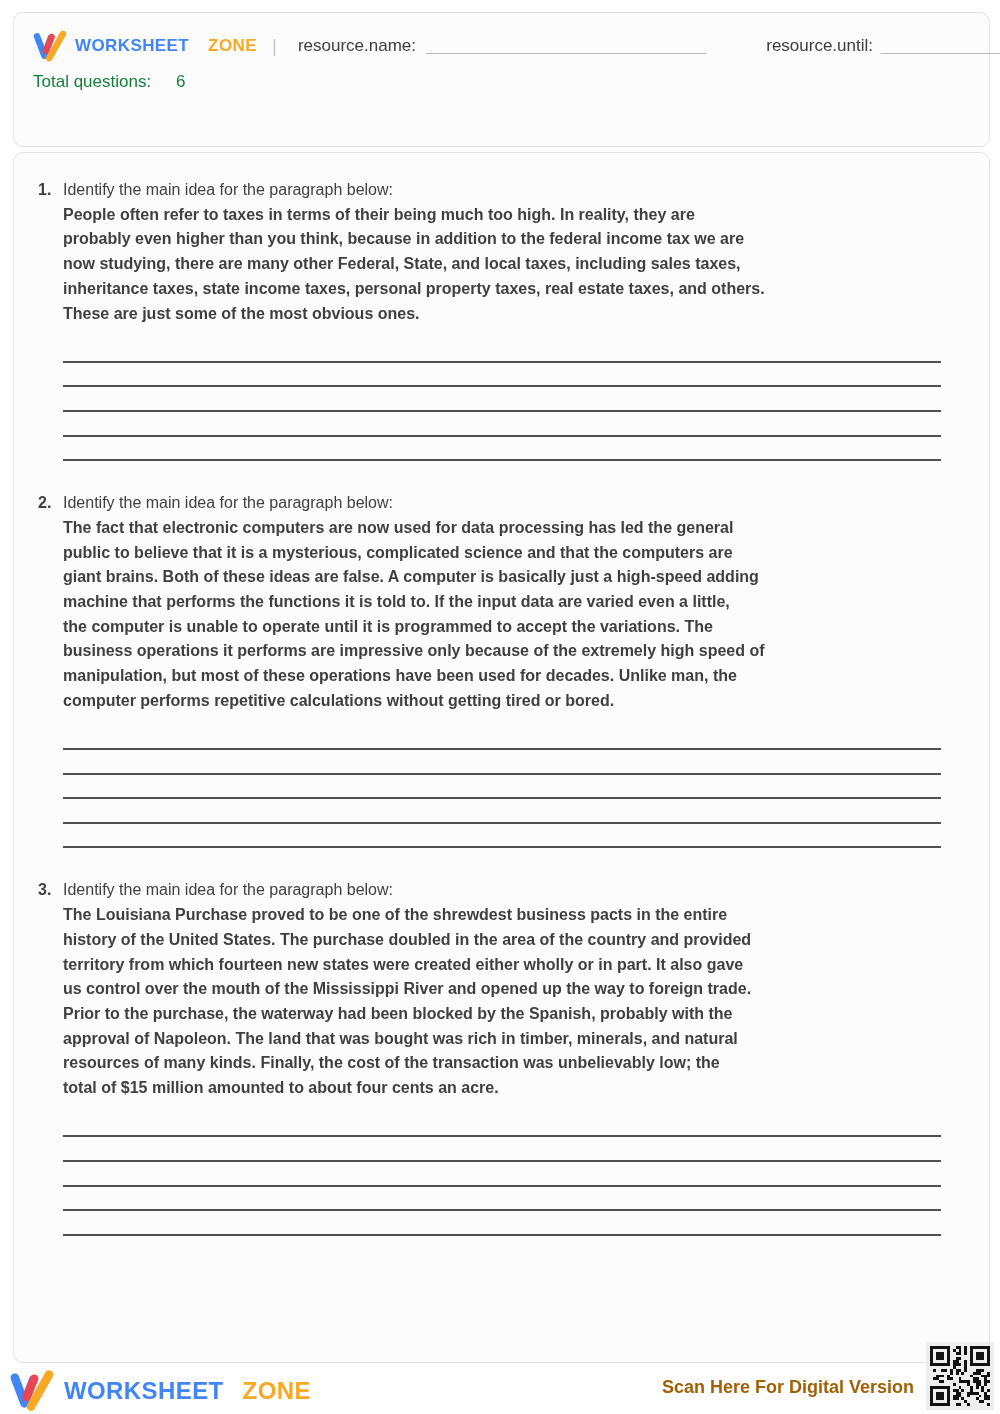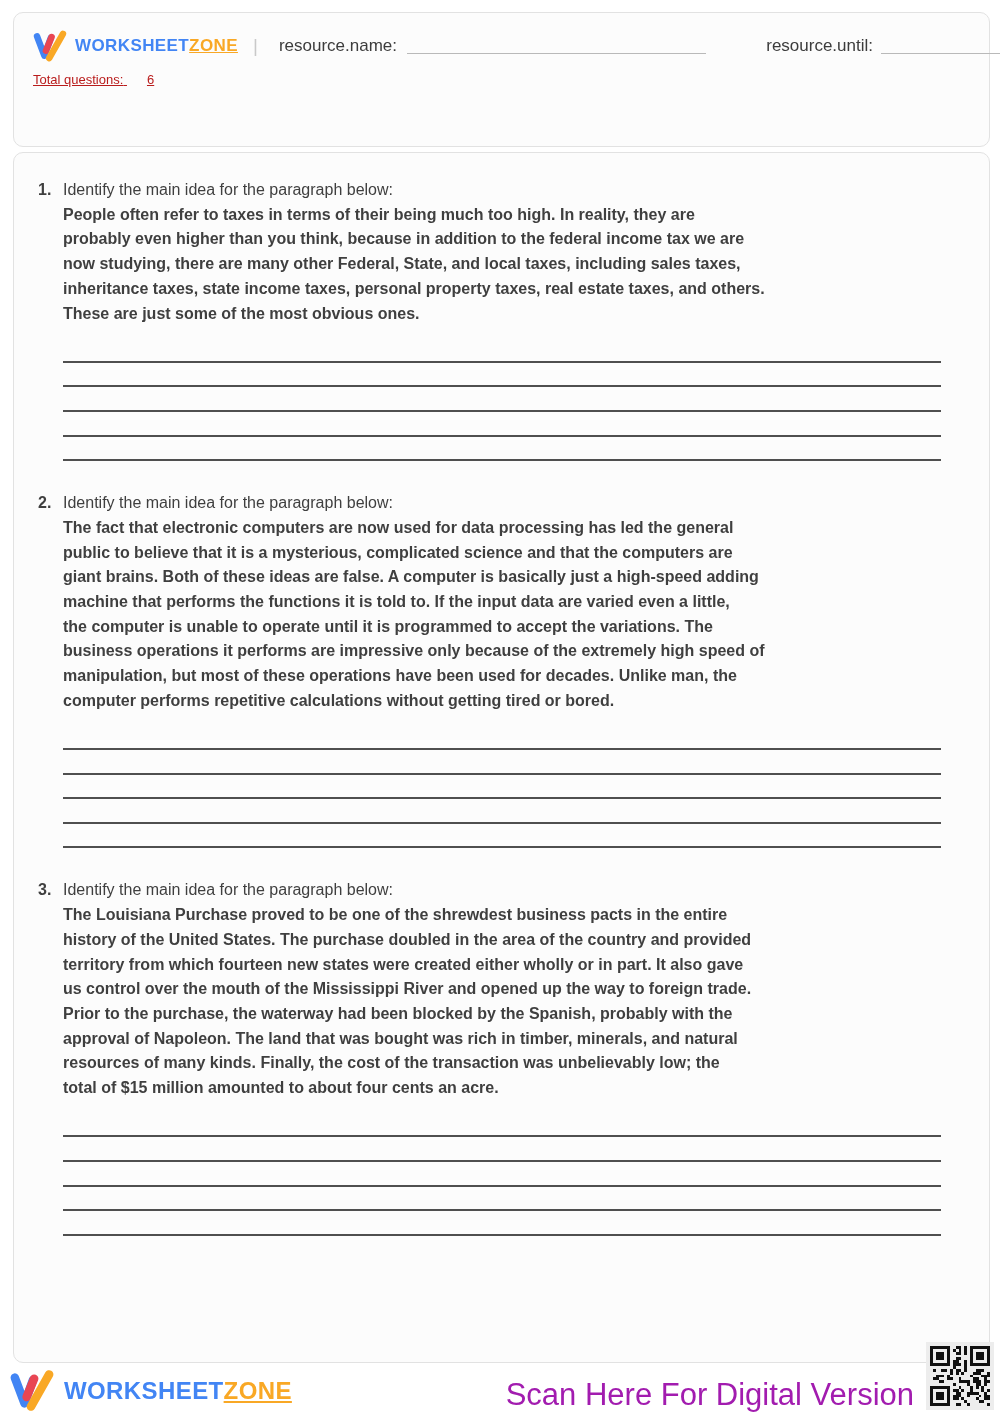--- a/index.html
+++ b/index.html
@@ -29,50 +29,50 @@
   }
   
   .header-card{left:13px;top:12px;width:977px;height:135px;overflow:visible;}
   .brand-row{
     display:flex;align-items:center;
     padding:15px 0 0 18px;height:51px;
   }
   .logo-mark svg{display:block;}
   .brand-text{font-size:17px;font-weight:800;letter-spacing:.4px;margin-left:7px;white-space:nowrap;}
   .brand-blue{color:var(--brand-blue);}
-  .brand-amber{color:var(--brand-amber);margin-left:0;text-decoration:underline;}
+  .brand-amber{color:var(--brand-amber);margin-left:19px;}
   .pipe{color:#c9c9c9;font-size:19px;font-weight:300;margin:0 13px 0 15px;}
   .field-label{font-size:17px;color:#3c3c3c;white-space:nowrap;margin-left:8px;}
   .fill-line{
     display:inline-block;height:15px;
     border-bottom:1px solid var(--line-light);
   }
   .name-line{flex:1;margin-left:10px;margin-right:52px;}
   .grade-line{width:122px;margin-left:8px;margin-right:-14px;}
   .title{font-size:17.5px;font-weight:700;color:#3b3b3b;margin:17px 0 0 19px;}
-  .total-row{font-size:13px;color:#b91c1c;margin:8px 0 0 19px;text-decoration:underline;}
+  .total-row{font-size:17px;color:#15803d;margin:8px 0 0 19px;}
   .total-num{margin-left:20px;}
   
   .questions-card{left:13px;top:152px;width:977px;height:1211px;padding:25px 0 0 49px;}
   .question{position:relative;font-size:16px;line-height:24.7px;}
   .question + .question{margin-top:30px;}
   .q-head{position:relative;}
   .q-num{position:absolute;left:-25px;font-weight:700;}
   .q-para{width:760px;white-space:pre-line;font-weight:bold;}
   .answer-lines{margin-top:12px;width:878px;}
   .answer-line{height:24.6px;border-bottom:2px solid var(--line-dark);}
   
   .footer-brand{
     position:absolute;left:8px;top:1368px;
     display:flex;align-items:center;
   }
   .footer-brand .brand-text{font-size:24px;letter-spacing:.4px;margin-left:8px;}
   .scan-text{
     position:absolute;top:1377px;right:86px;
-    font-size:31px;color:#a21caf;white-space:nowrap;
+    font-size:18px;color:#a16207;white-space:nowrap;font-weight:bold;
   }
   .qr{
     position:absolute;top:1342px;right:6px;
     width:68px;height:68px;background:#ededed;padding:4px;
   }
   .qr svg{display:block;width:60px;height:60px;fill:#111;shape-rendering:crispEdges;}
 </style>
 </head>
 <body>
 

